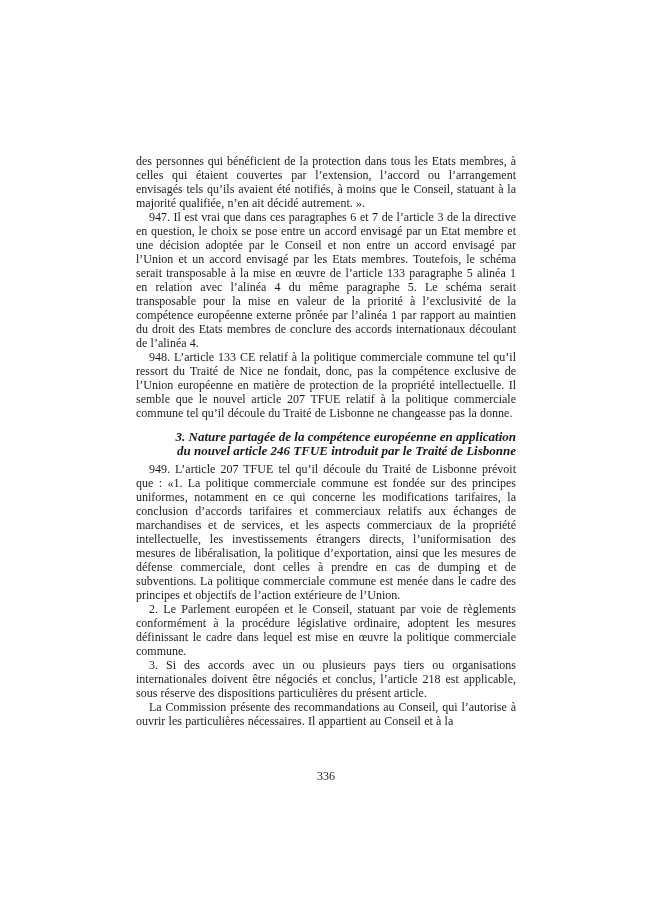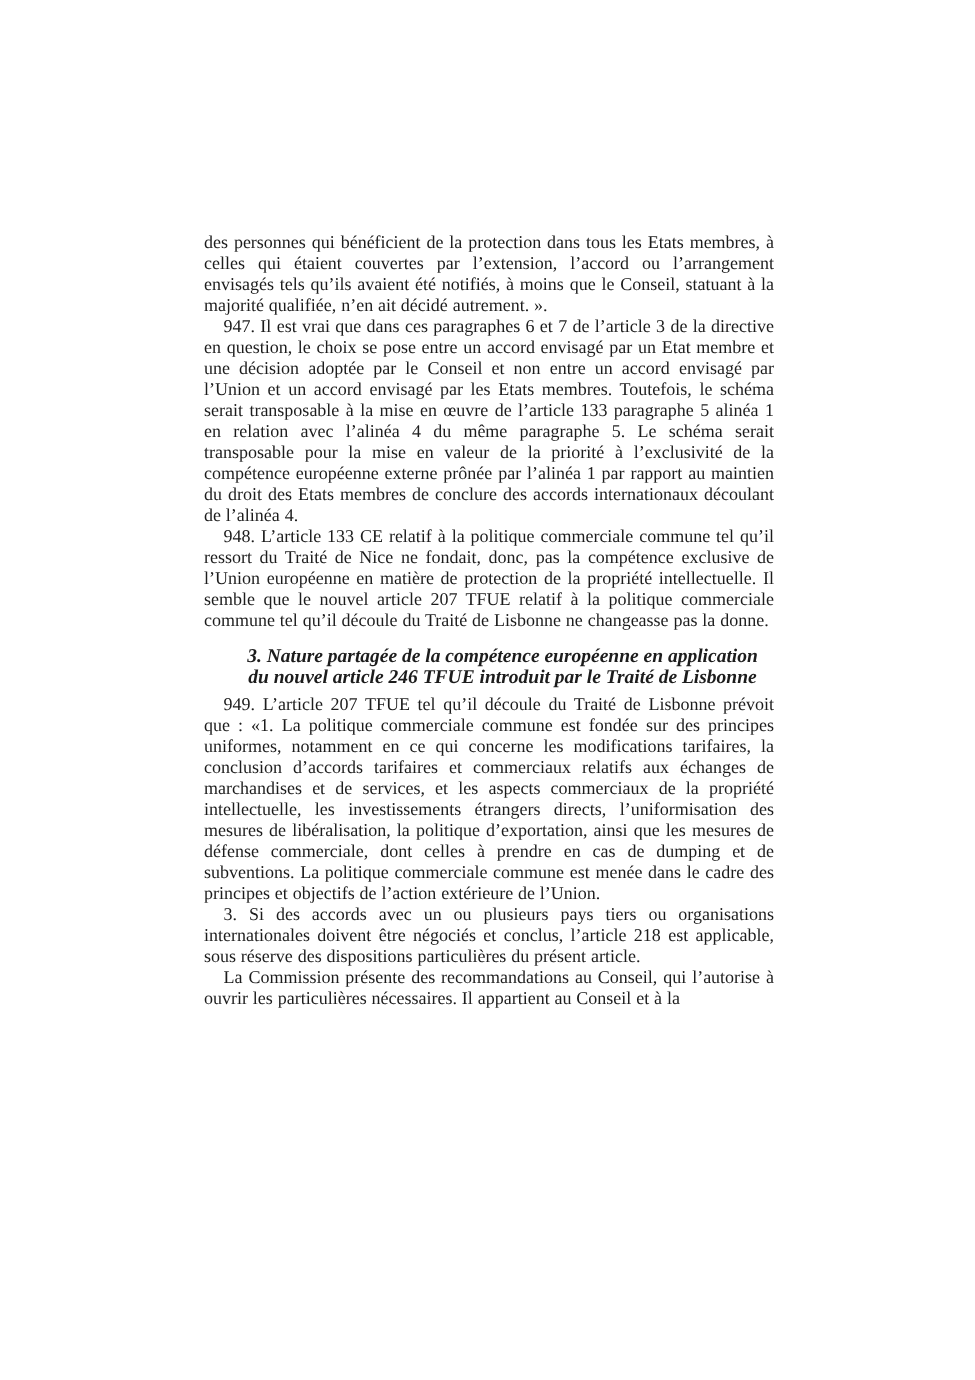--- a/index.html
+++ b/index.html
@@ -36,21 +36,21 @@
   .pnum {
     font-weight: normal;
   }
   .heading {
     margin: 10px 0 4px 0;
     padding-left: 18px;
     font-size: 13px;
     line-height: 14px;
     font-weight: bold;
     font-style: italic;
-    text-align: center;
+    text-align: right;
   }
   .heading .hl {
     display: block;
   }
   .page-number {
     position: absolute;
     left: 136px;
     top: 769px;
     width: 380px;
     text-align: center;
@@ -70,20 +70,22 @@
 
     <p class="para"><b class="pnum">948.</b> <span>L’article 133 CE relatif à la politique commerciale commune tel qu’il ressort du Traité de Nice ne fondait, donc, pas la compétence exclusive de l’Union européenne en matière de protection de la propriété intellectuelle. Il semble que le nouvel article 207 TFUE relatif à la politique commerciale commune tel qu’il découle du Traité de Lisbonne ne changeasse pas la donne.</span></p>
 
     <h3 class="heading">
       <span class="hl">3. Nature partagée de la compétence européenne en application</span>
       <span class="hl">du nouvel article 246 TFUE introduit par le Traité de Lisbonne</span>
     </h3>
 
     <p class="para"><b class="pnum">949.</b> <span>L’article 207 TFUE tel qu’il découle du Traité de Lisbonne prévoit que : «1. La politique commerciale commune est fondée sur des principes uniformes, notamment en ce qui concerne les modifications tarifaires, la conclusion d’accords tarifaires et commerciaux relatifs aux échanges de marchandises et de services, et les aspects commerciaux de la propriété intellectuelle, les investissements étrangers directs, l’uniformisation des mesures de libéralisation, la politique d’exportation, ainsi que les mesures de défense commerciale, dont celles à prendre en cas de dumping et de subventions. La politique commerciale commune est menée dans le cadre des principes et objectifs de l’action extérieure de l’Union.</span></p>
 
+    <p class="para"><span>2. Le Parlement européen et le Conseil, statuant par voie de règlements conformément à la procédure législative ordinaire, adoptent les mesures définissant le cadre dans lequel est mise en œuvre la politique commerciale commune.</span></p>
 
     <p class="para"><span>3. Si des accords avec un ou plusieurs pays tiers ou organisations internationales doivent être négociés et conclus, l’article 218 est applicable, sous réserve des dispositions particulières du présent article.</span></p>
 
     <p class="para"><span>La Commission présente des recommandations au Conseil, qui l’autorise à ouvrir les particulières nécessaires. Il appartient au Conseil et à la</span></p>
 
   </div>
 
+  <div class="page-number">336</div>
 </div>
 
 </body></html>

